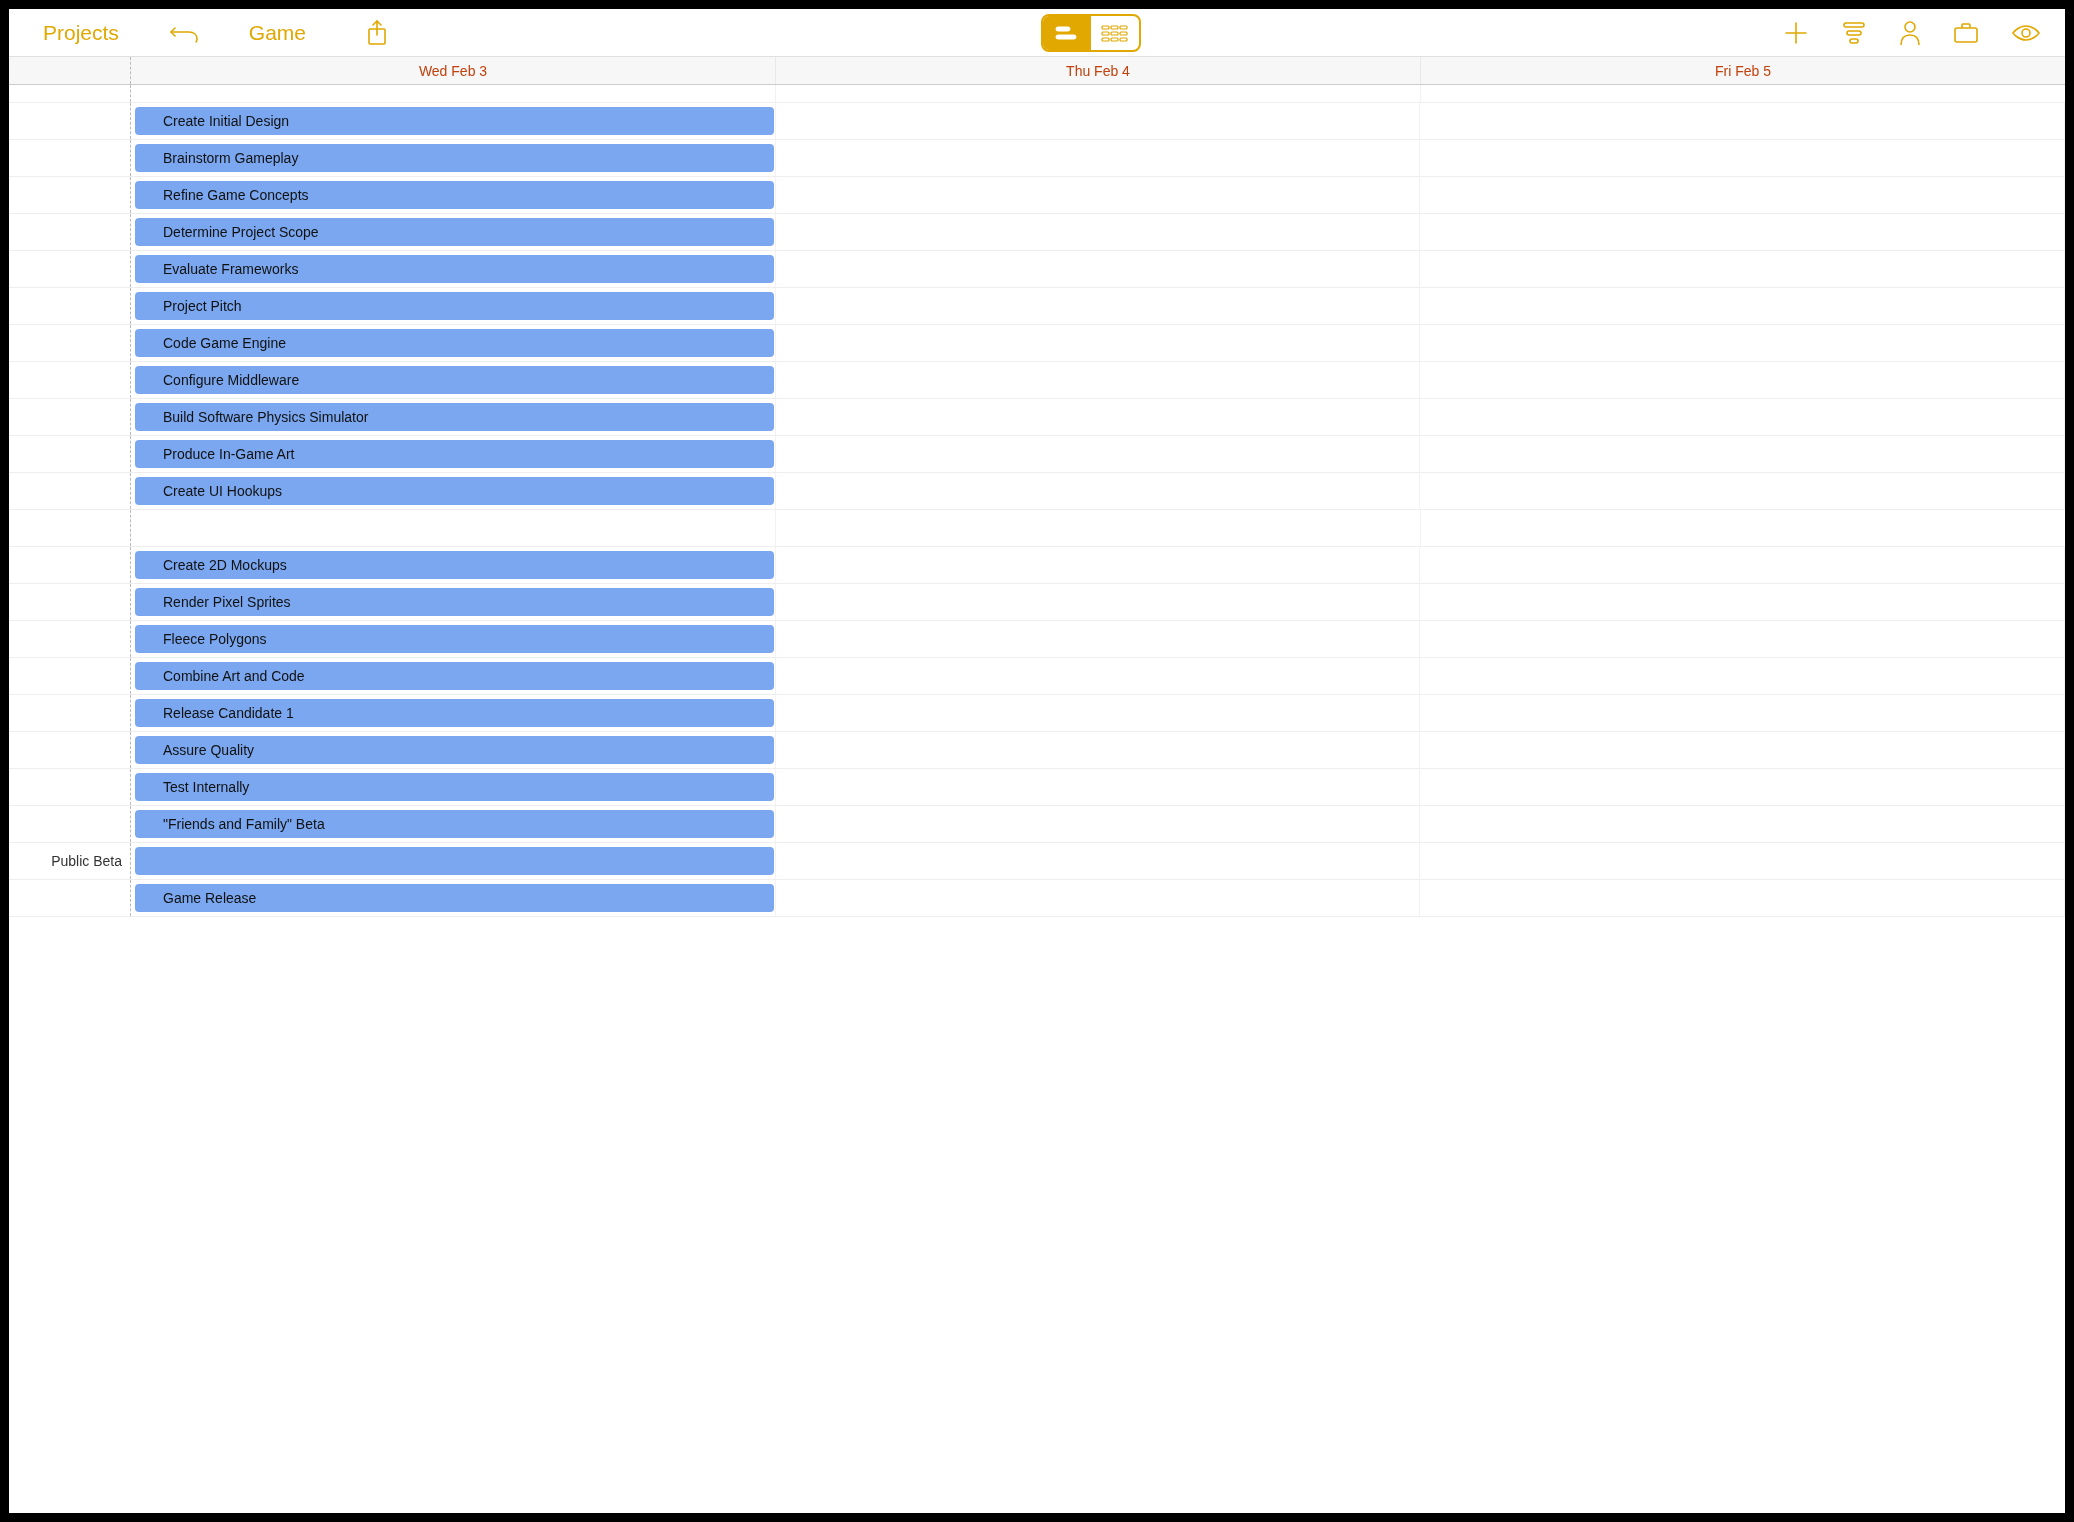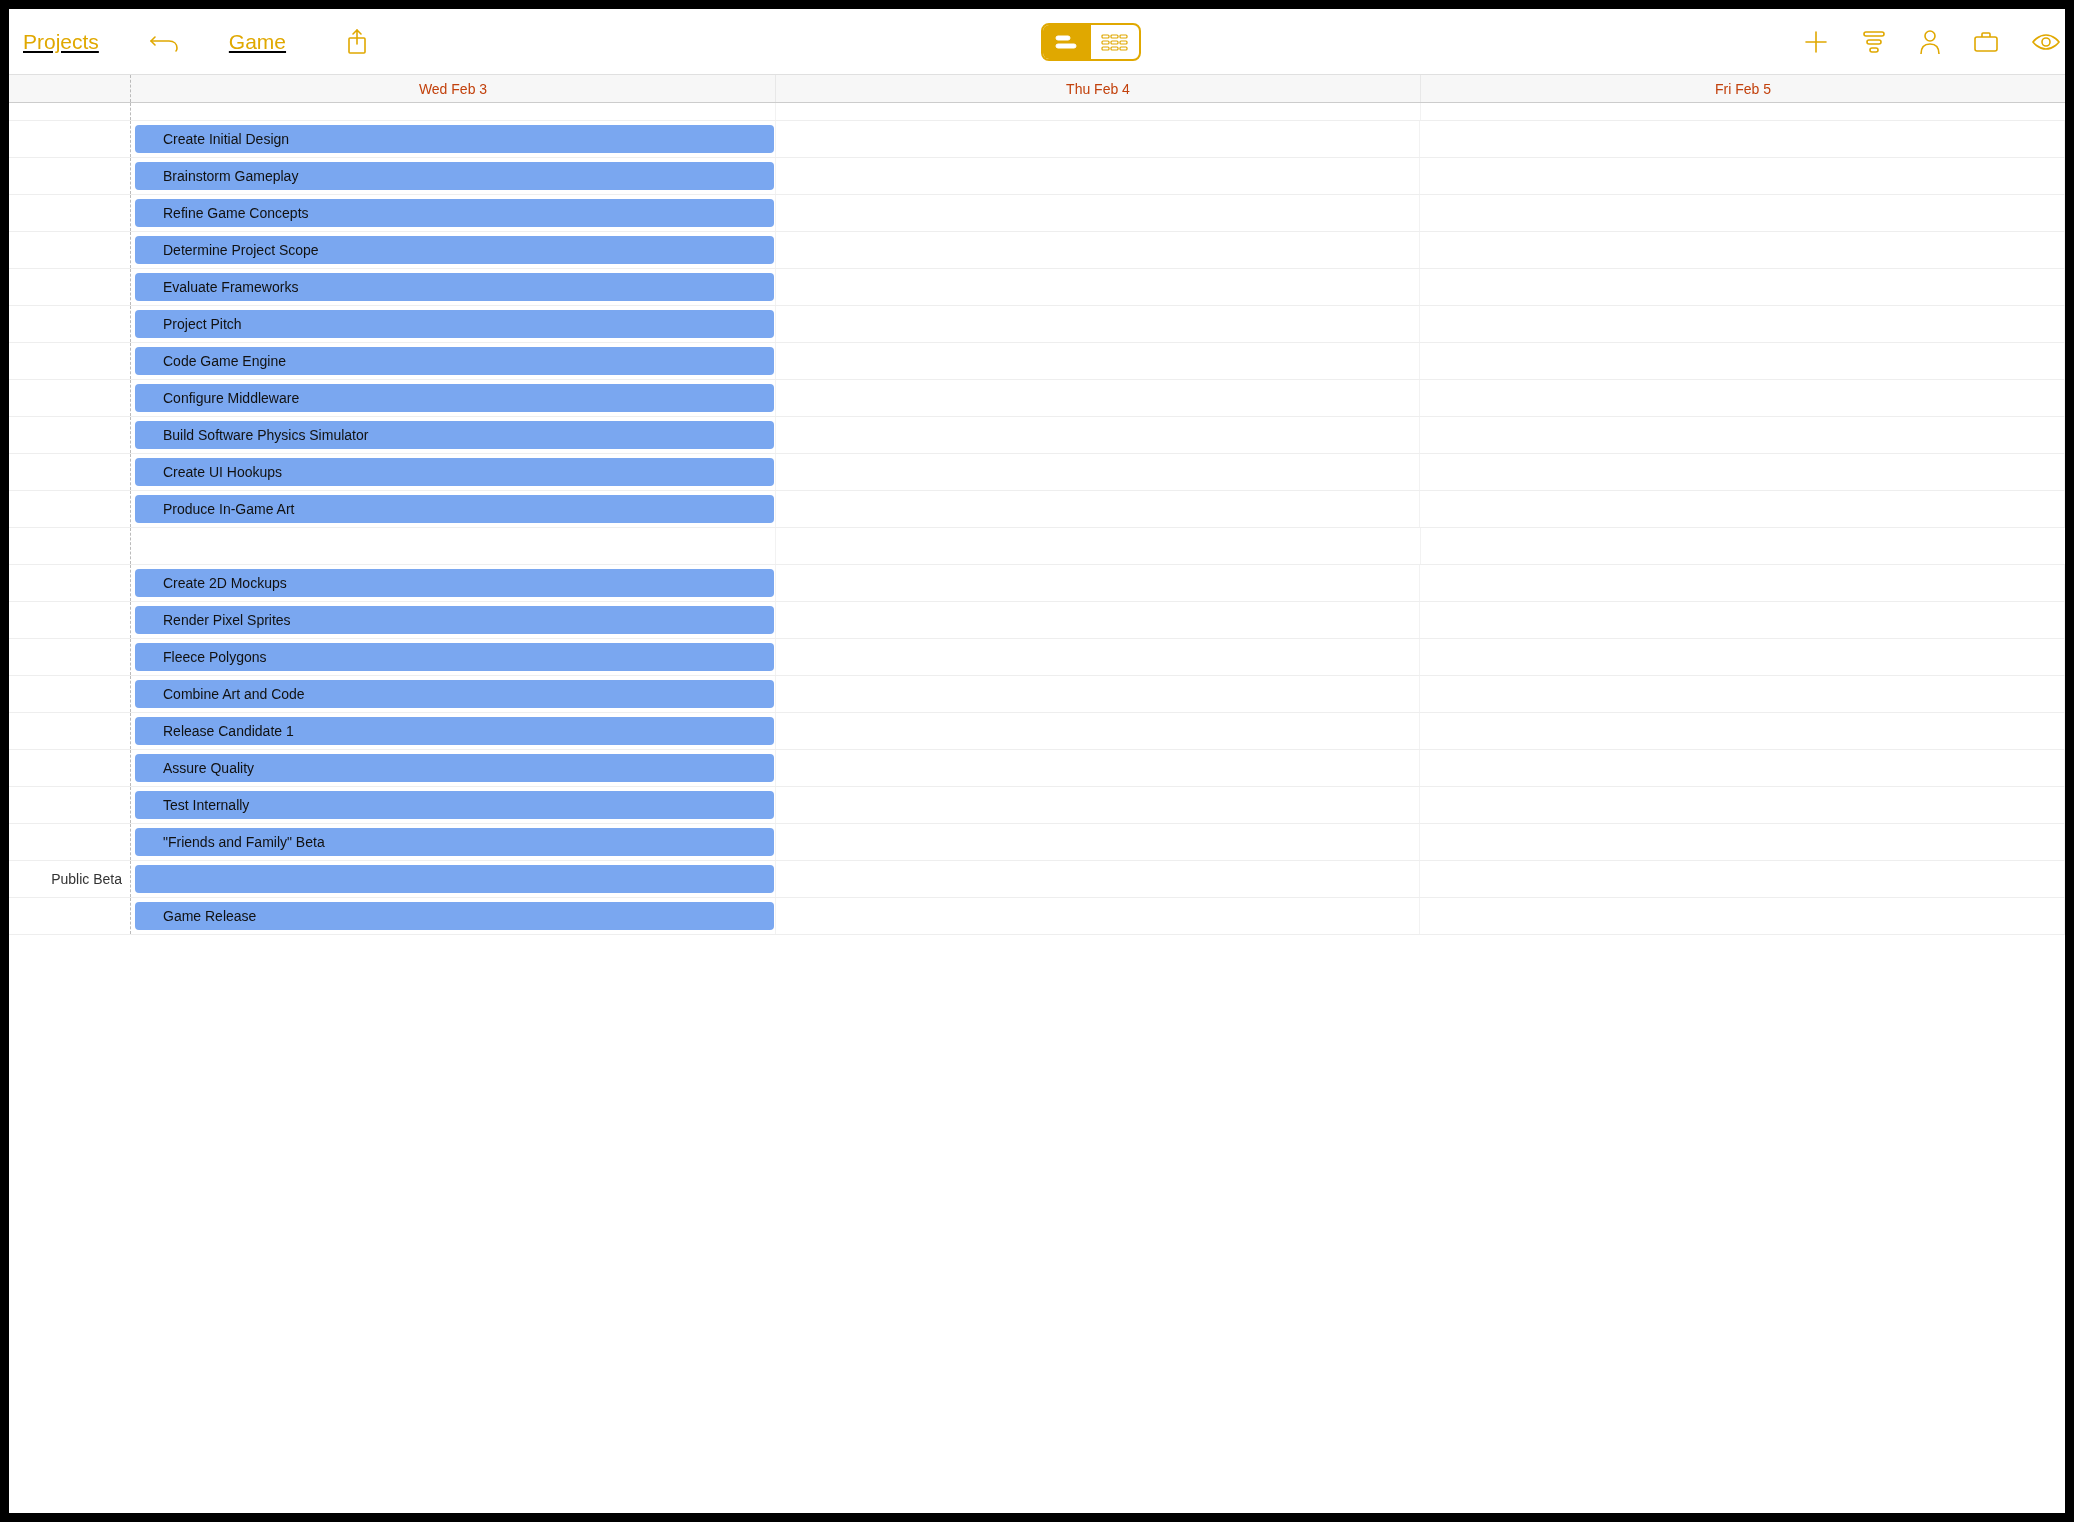--- a/index.html
+++ b/index.html
@@ -15,27 +15,26 @@
       position: absolute;
       top: 9px;
       left: 9px;
       right: 9px;
       bottom: 9px;
       display: flex;
       flex-direction: column;
       overflow: hidden;
     }
     .toolbar {
-      height: 66px;
-      display: flex;
-      align-items: center;
-      padding: 0 4px;
+      height: 48px;
+      display: flex;
+      align-items: center;
+      padding: 0 24px;
       border-bottom: 1px solid #e0e0e0;
       flex-shrink: 0;
-      text-decoration: underline;
     }
     .toolbar-left {
       display: flex;
       align-items: center;
       gap: 0;
     }
     .tb-item {
       color: #e0a800;
       font-size: 21px;
       cursor: pointer;
@@ -337,38 +336,38 @@
           <div class="row-day"></div>
           <div class="task-bar">Build Software Physics Simulator</div>
         </div>
       </div>
       <div class="timeline-row">
         <div class="row-label-col"></div>
         <div class="row-days">
           <div class="row-day"></div>
           <div class="row-day"></div>
           <div class="row-day"></div>
+          <div class="task-bar">Produce In-Game Art</div>
+        </div>
+      </div>
+      <div class="timeline-row">
+        <div class="row-label-col"></div>
+        <div class="row-days">
+          <div class="row-day"></div>
+          <div class="row-day"></div>
+          <div class="row-day"></div>
           <div class="task-bar">Create UI Hookups</div>
         </div>
       </div>
       <div class="timeline-row">
         <div class="row-label-col"></div>
         <div class="row-days">
           <div class="row-day"></div>
           <div class="row-day"></div>
           <div class="row-day"></div>
-          <div class="task-bar">Produce In-Game Art</div>
-        </div>
-      </div>
-      <div class="timeline-row">
-        <div class="row-label-col"></div>
-        <div class="row-days">
-          <div class="row-day"></div>
-          <div class="row-day"></div>
-          <div class="row-day"></div>
         </div>
       </div>
       <div class="timeline-row">
         <div class="row-label-col"></div>
         <div class="row-days">
           <div class="row-day"></div>
           <div class="row-day"></div>
           <div class="row-day"></div>
           <div class="task-bar">Create 2D Mockups</div>
         </div>

